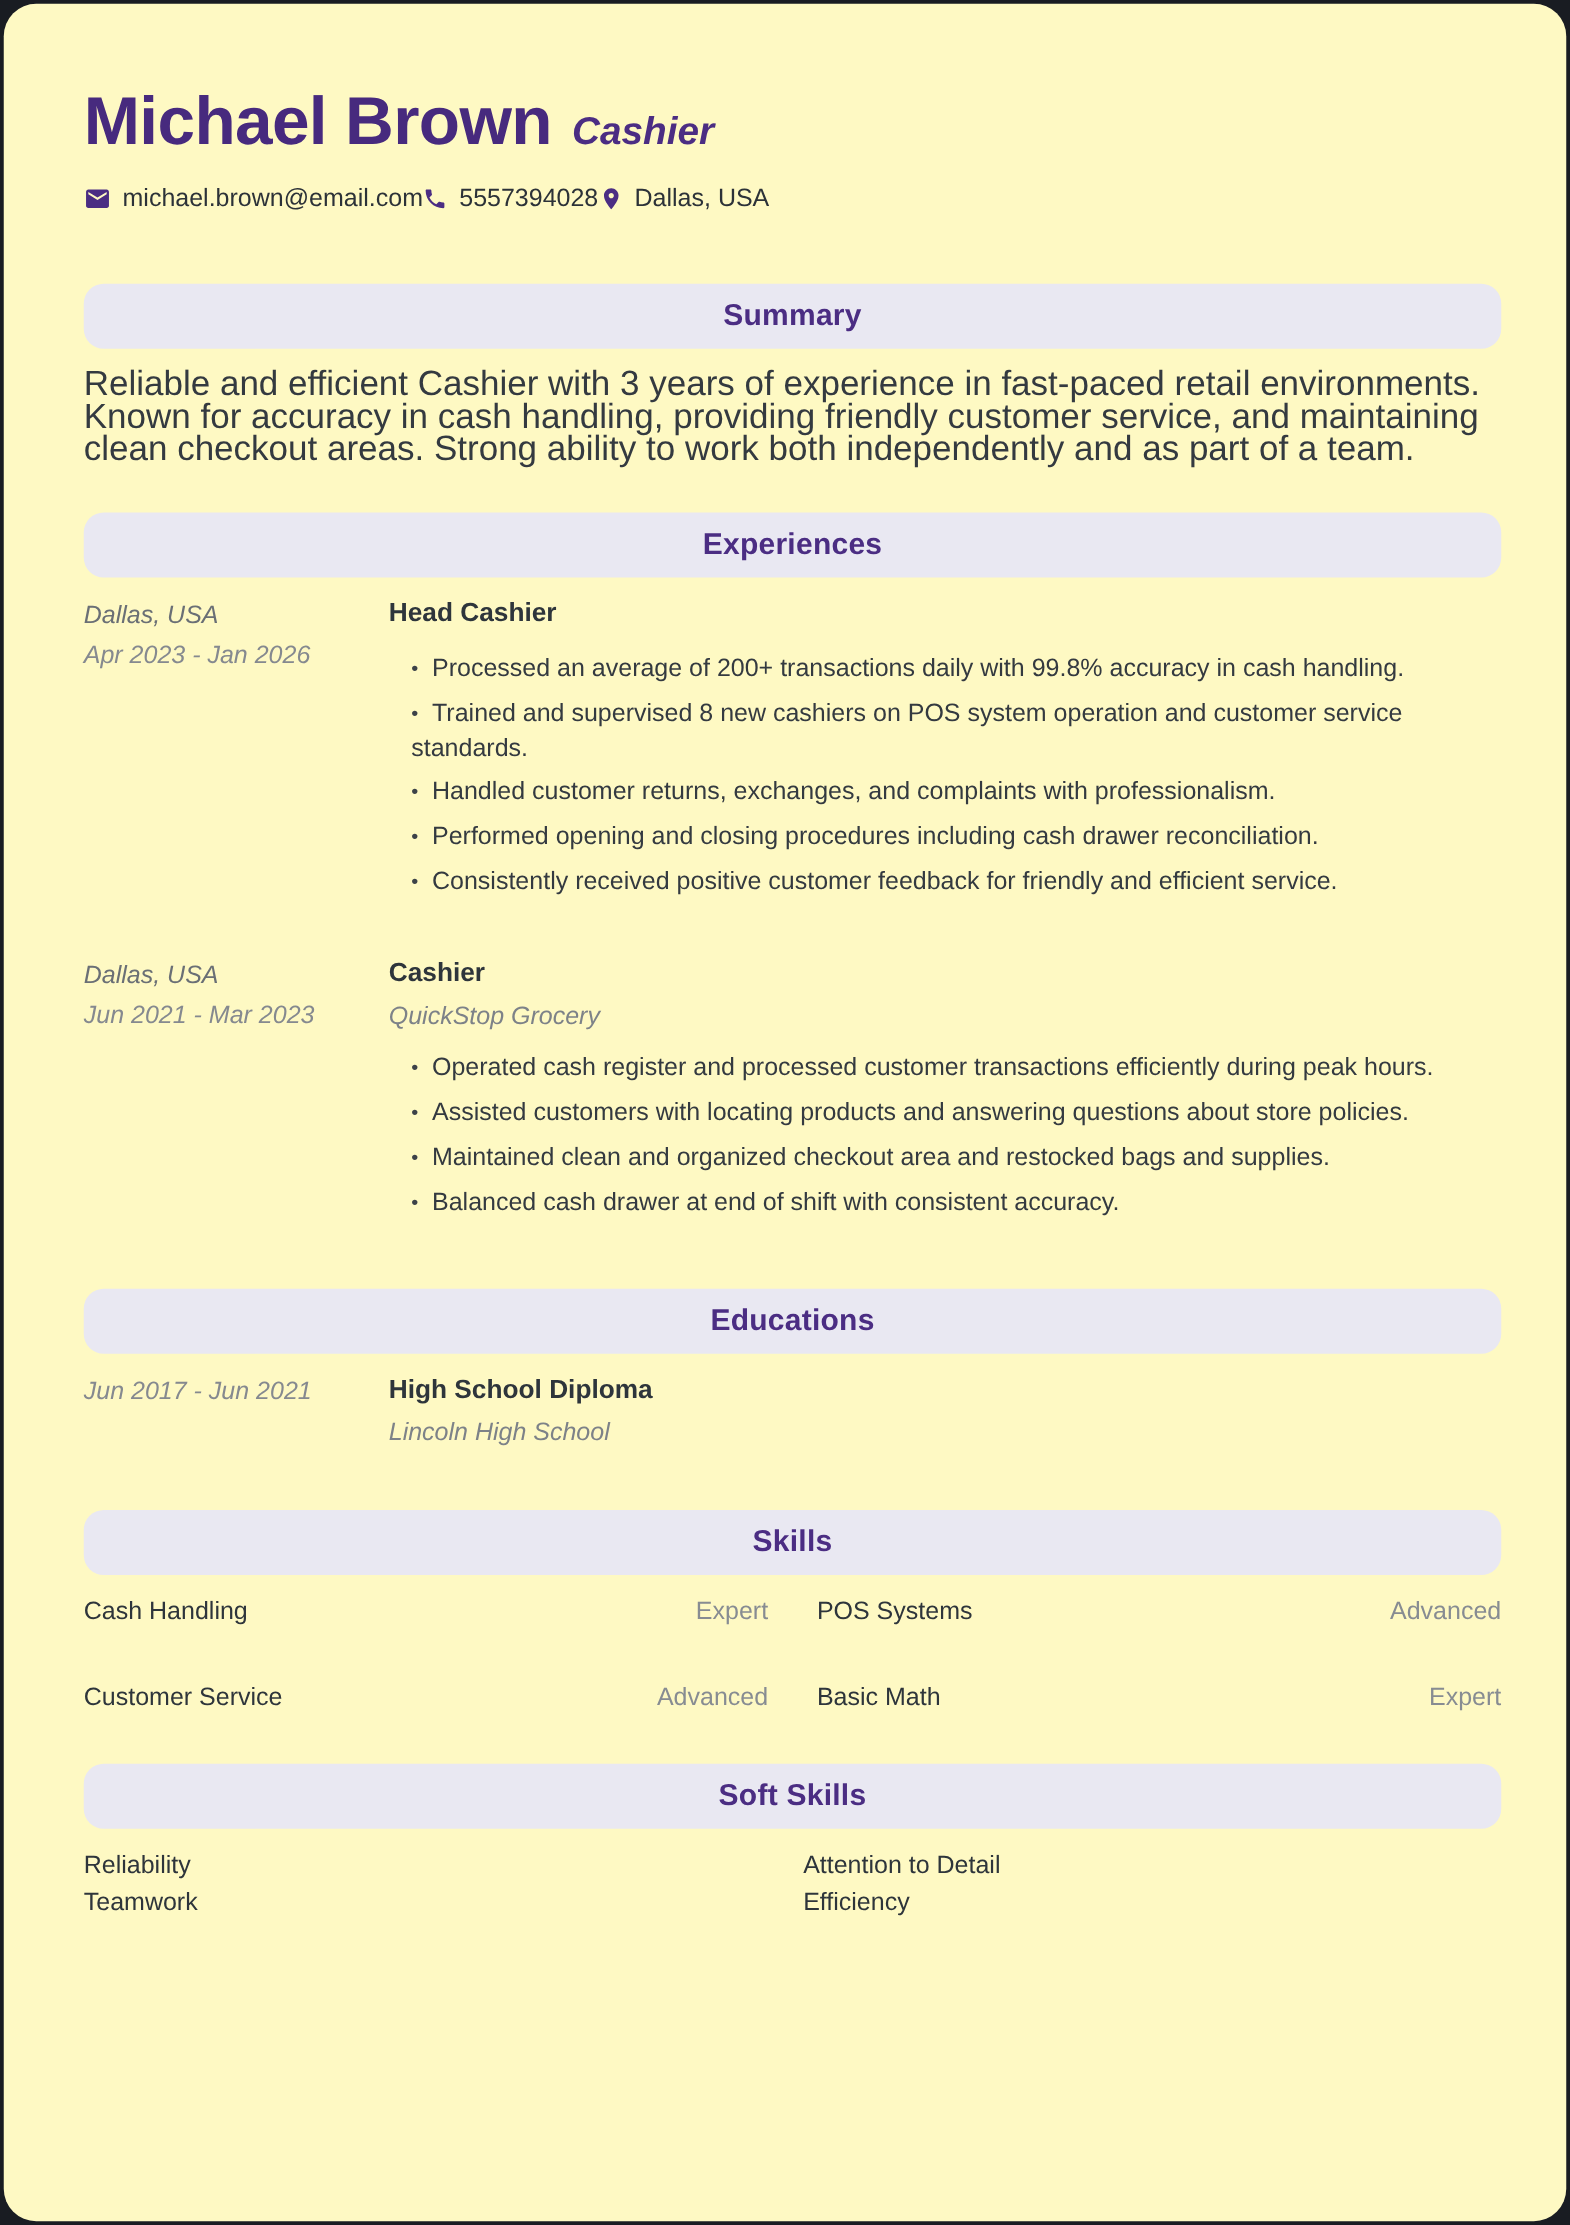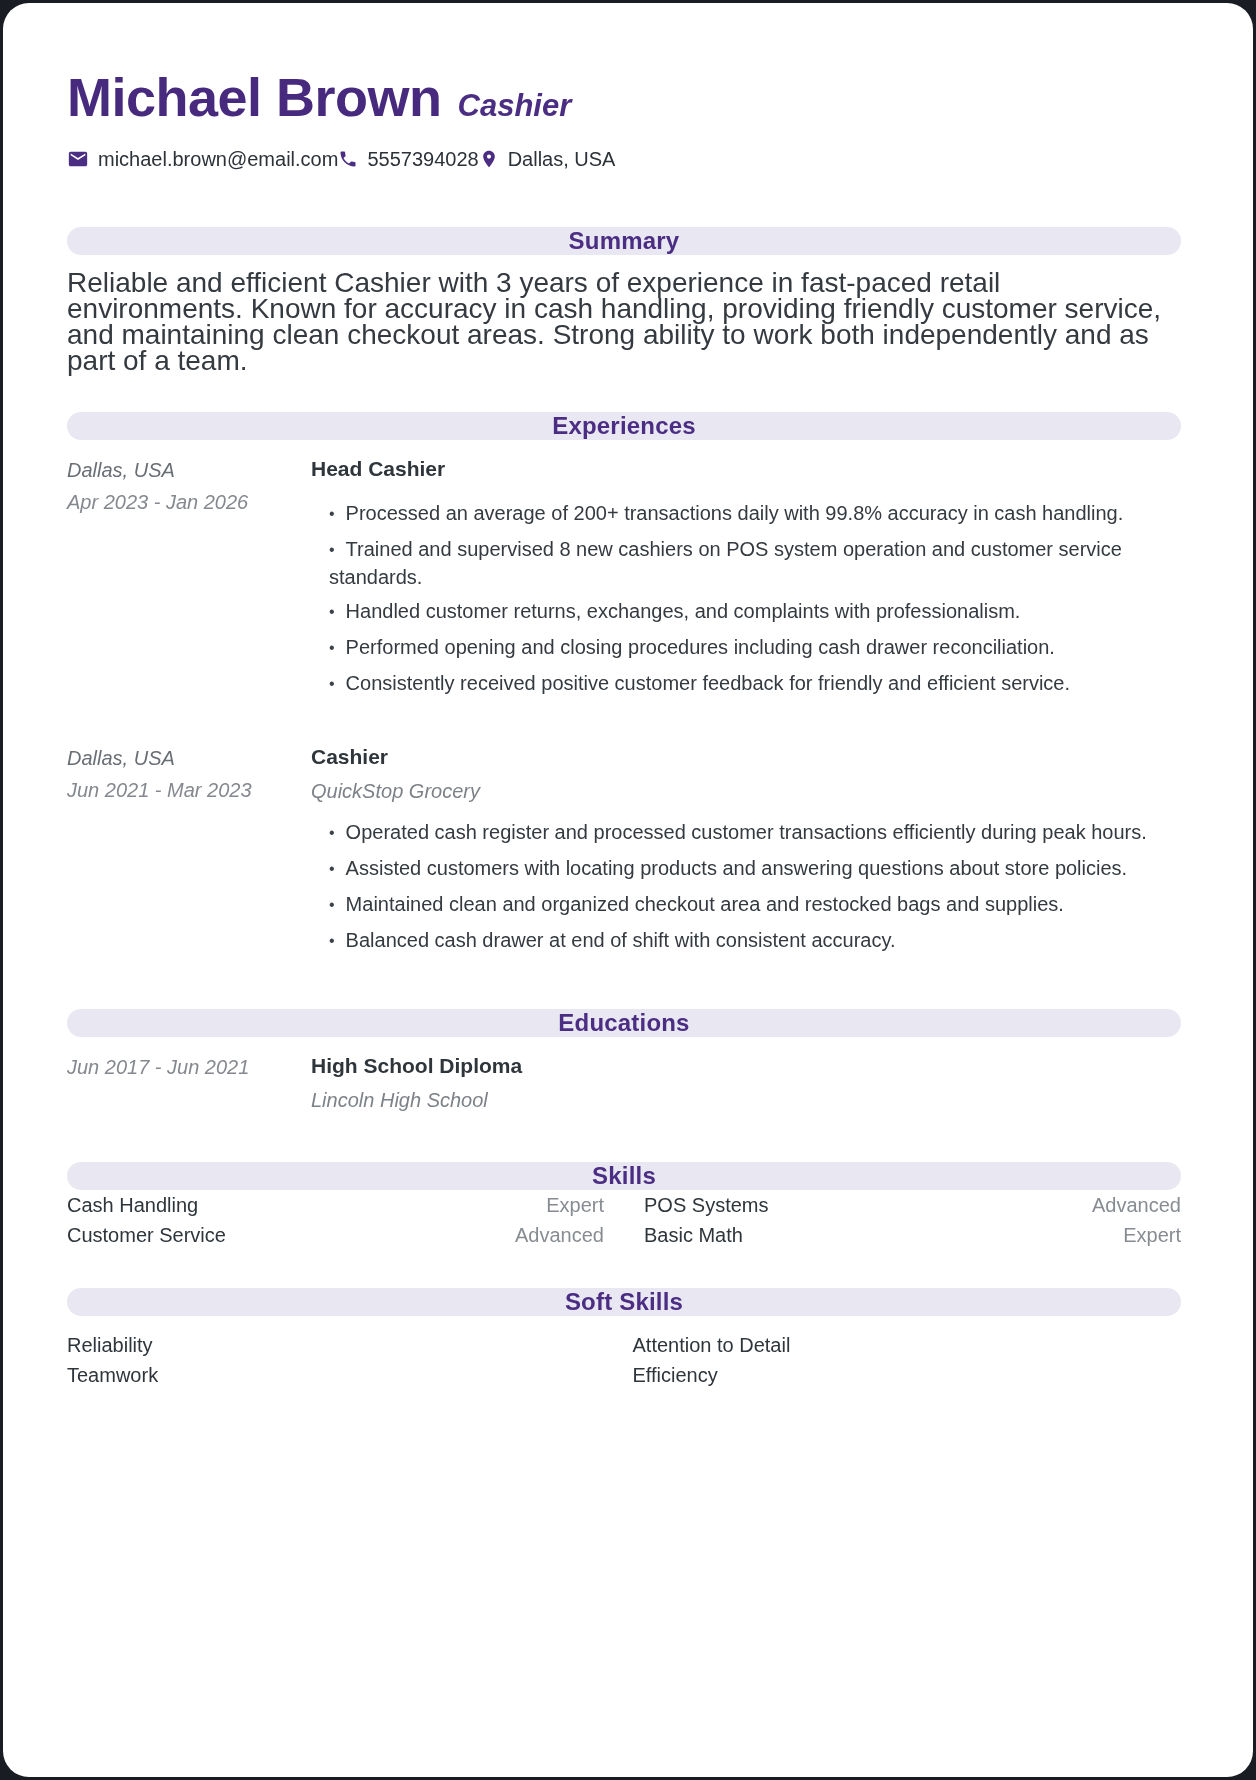--- a/index.html
+++ b/index.html
@@ -4,34 +4,34 @@
 <style>
   html,body{margin:0;padding:0;}
   body{
     width:1256px;height:1780px;box-sizing:border-box;
     background:#191c22;padding:3px;
     font-family:"Liberation Sans","DejaVu Sans",sans-serif;
     -webkit-font-smoothing:antialiased;
   }
   .page{
     width:1250px;height:1774px;box-sizing:border-box;
-    background:#ffffff;border-radius:26px;overflow:hidden;
-    padding:0 72px 0 64px;
+    background:#fef9c3;border-radius:26px;overflow:hidden;
+    padding:0 52px 0 64px;
   }
   
   .name-row{display:flex;align-items:baseline;gap:16px;margin-top:66px;}
   .name{font-size:54px;font-weight:700;color:#472a7e;margin:0;letter-spacing:-0.5px;line-height:1.05;}
   .job-title{font-size:31px;font-style:italic;font-weight:600;color:#4b2d83;}
   .contact-row{display:flex;align-items:center;margin-top:22px;font-size:20px;color:#2c3238;}
   .contact-item{display:flex;align-items:center;gap:9px;}
   .contact-item svg{display:block;}
   
   section{margin:0;}
   .band{
-    background:#e9e8f2;height:28px;border-radius:16px;
+    background:#e9e8f2;height:52px;border-radius:16px;
     display:flex;align-items:center;justify-content:center;
   }
   .band span{font-size:24px;font-weight:700;color:#4b2d83;letter-spacing:0.2px;}
   .sec-summary{margin-top:56px;}
   .summary-text{
     margin:15px 0 0 0;font-size:28px;line-height:26px;color:#343a40;
     text-align:left;hyphens:auto;-webkit-hyphens:auto;
   }
   .sec-exp{margin-top:38px;}
   .sec-edu{margin-top:46px;}
@@ -47,21 +47,21 @@
   .company{font-size:20px;font-style:italic;color:#7d8288;margin-top:8px;}
   .bullets{margin-top:16px;padding-left:18px;}
   .bullet{
     font-size:20px;line-height:26px;color:#343a40;margin-bottom:8px;
     hyphens:auto;-webkit-hyphens:auto;
   }
   .bullet::before{content:"\2022";font-size:0.8em;margin-right:11px;position:relative;top:-1px;color:#3c4248;}
   
   .skills-grid{
     display:grid;grid-template-columns:1fr 1fr;grid-template-rows:repeat(2,auto);
-    grid-auto-flow:column;column-gap:40px;row-gap:0;margin-top:0;
+    grid-auto-flow:column;column-gap:40px;row-gap:0;margin-top:14px;gap:39px;
   }
   .skill-row{display:flex;justify-content:space-between;align-items:baseline;font-size:20px;line-height:30px;}
   .skill-name{color:#2e353b;}
   .skill-level{color:#878c92;}
   .soft-grid{
     display:grid;grid-template-columns:1fr 1fr;grid-template-rows:repeat(2,auto);
     grid-auto-flow:column;column-gap:17px;margin-top:14px;
   }
   .soft-item{font-size:20px;line-height:30px;color:#2e353b;}
 </style>

